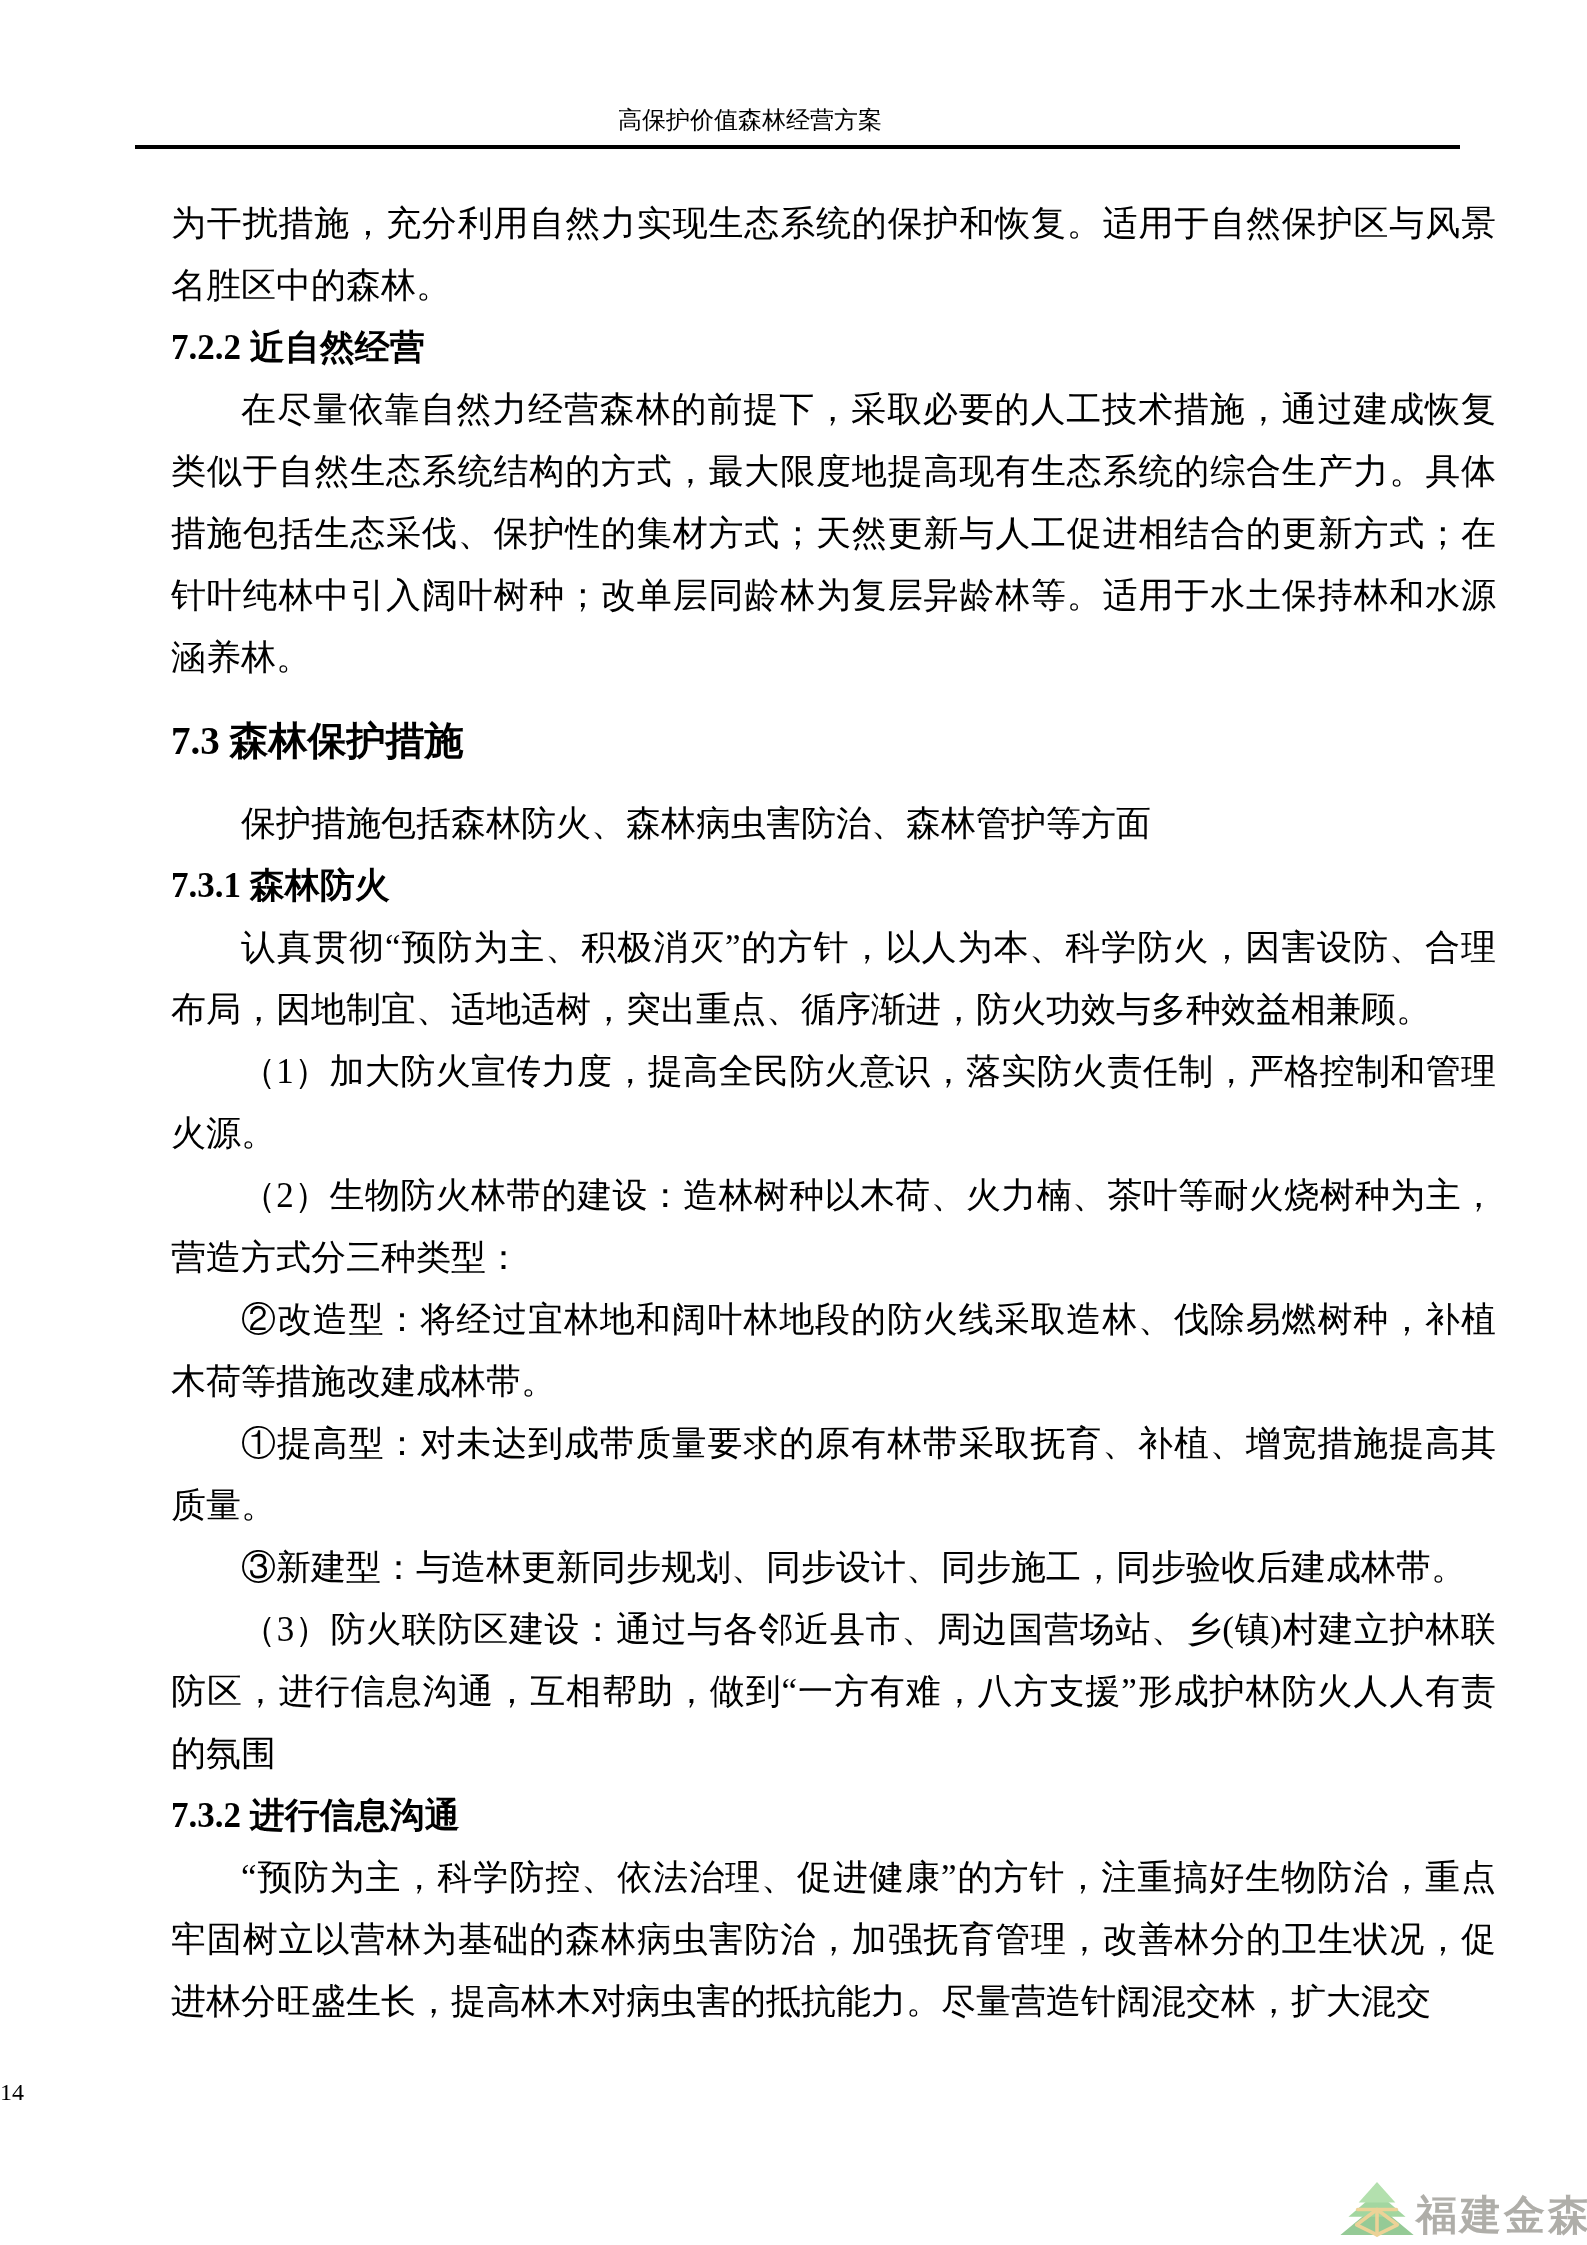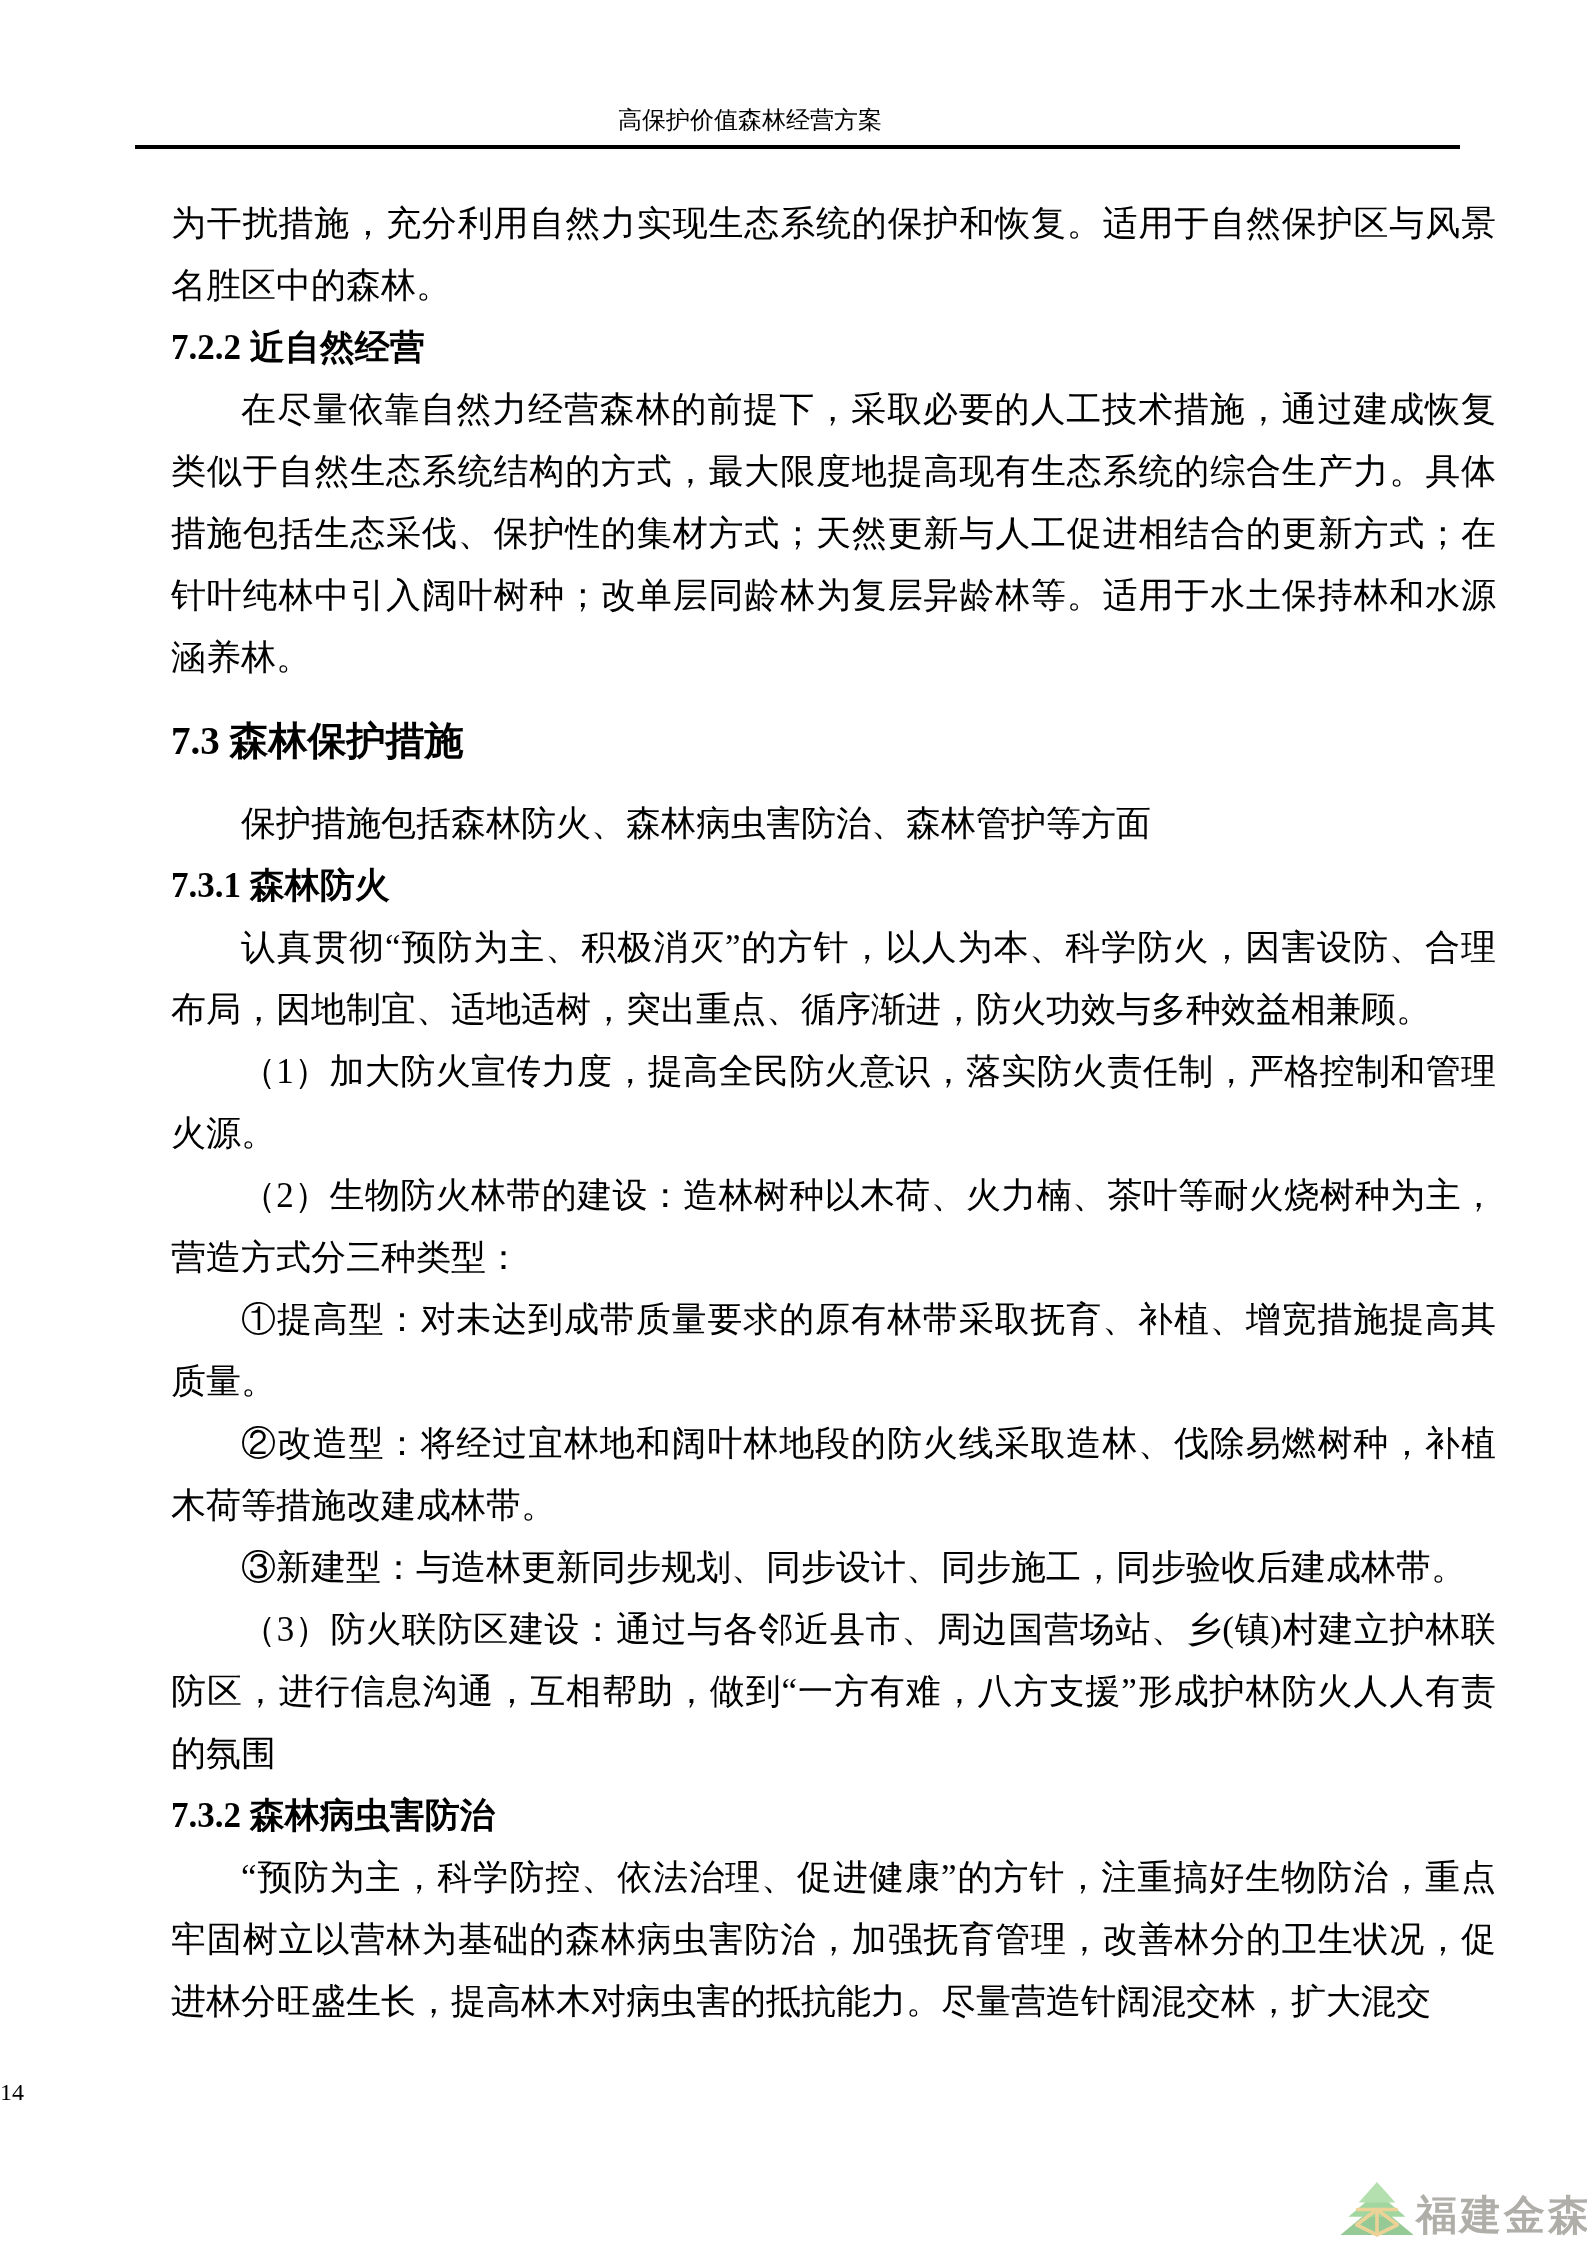--- a/index.html
+++ b/index.html
@@ -63,25 +63,25 @@
   <div class="content">
       <div class="blk p0">为干扰措施，充分利用自然力实现生态系统的保护和恢复。适用于自然保护区与风景名胜区中的森林。</div>
       <div class="blk h3">7.2.2 近自然经营</div>
       <div class="blk p">在尽量依靠自然力经营森林的前提下，采取必要的人工技术措施，通过建成恢复类似于自然生态系统结构的方式，最大限度地提高现有生态系统的综合生产力。具体措施包括生态采伐、保护性的集材方式；天然更新与人工促进相结合的更新方式；在针叶纯林中引入阔叶树种；改单层同龄林为复层异龄林等。适用于水土保持林和水源涵养林。</div>
       <div class="blk h2">7.3 森林保护措施</div>
       <div class="blk p">保护措施包括森林防火、森林病虫害防治、森林管护等方面</div>
       <div class="blk h3">7.3.1 森林防火</div>
       <div class="blk p">认真贯彻“预防为主、积极消灭”的方针，以人为本、科学防火，因害设防、合理布局，因地制宜、适地适树，突出重点、循序渐进，防火功效与多种效益相兼顾。</div>
       <div class="blk p">（1）加大防火宣传力度，提高全民防火意识，落实防火责任制，严格控制和管理火源。</div>
       <div class="blk p">（2）生物防火林带的建设：造林树种以木荷、火力楠、茶叶等耐火烧树种为主，营造方式分三种类型：</div>
+      <div class="blk p">②改造型：将经过宜林地和阔叶林地段的防火线采取造林、伐除易燃树种，补植木荷等措施改建成林带。</div>
       <div class="blk p">①提高型：对未达到成带质量要求的原有林带采取抚育、补植、增宽措施提高其质量。</div>
-      <div class="blk p">②改造型：将经过宜林地和阔叶林地段的防火线采取造林、伐除易燃树种，补植木荷等措施改建成林带。</div>
       <div class="blk p">③新建型：与造林更新同步规划、同步设计、同步施工，同步验收后建成林带。</div>
       <div class="blk p">（3）防火联防区建设：通过与各邻近县市、周边国营场站、乡(镇)村建立护林联防区，进行信息沟通，互相帮助，做到“一方有难，八方支援”形成护林防火人人有责的氛围</div>
-      <div class="blk h3">7.3.2 森林病虫害防治</div>
+      <div class="blk h3">7.3.2 进行信息沟通</div>
       <div class="blk p">“预防为主，科学防控、依法治理、促进健康”的方针，注重搞好生物防治，重点牢固树立以营林为基础的森林病虫害防治，加强抚育管理，改善林分的卫生状况，促进林分旺盛生长，提高林木对病虫害的抵抗能力。尽量营造针阔混交林，扩大混交</div>
     </div>
 
   <div class="footer">
     <span>14</span>
   </div>
 
   <div class="logo">
     <svg width="78" height="57" viewBox="0 0 76 56" aria-hidden="true">
       <polygon points="38,24 74,54 2,54" fill="#83c184"></polygon>

